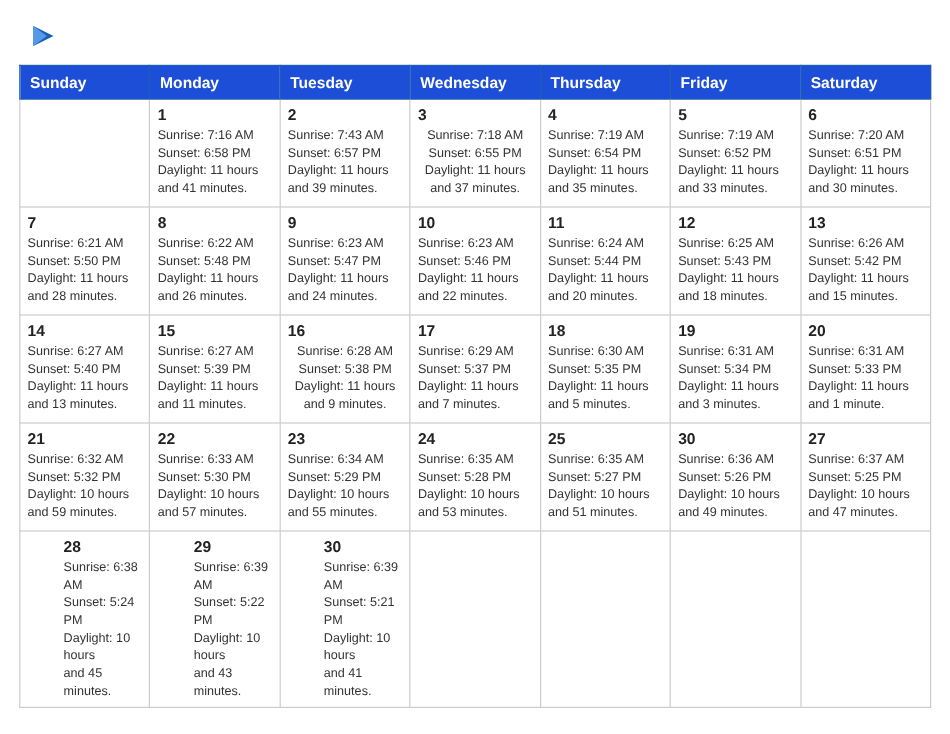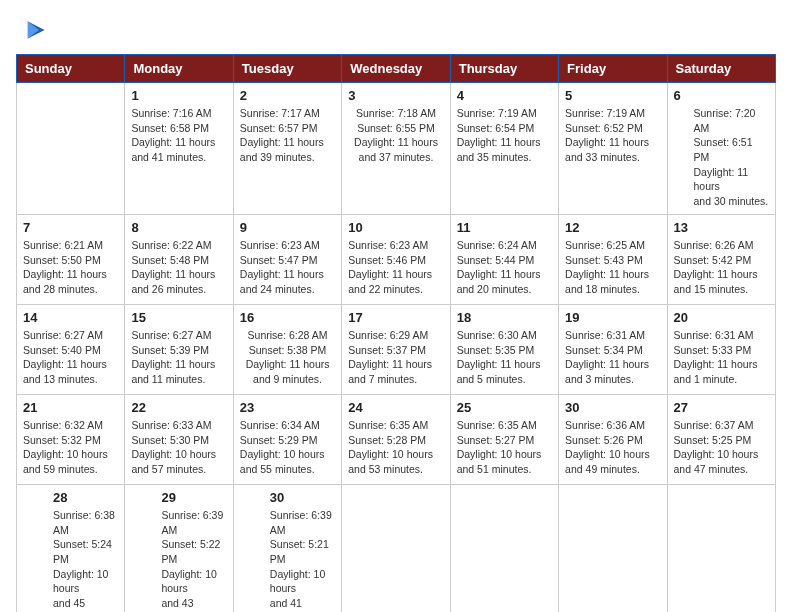--- a/index.html
+++ b/index.html
@@ -44,21 +44,21 @@
       font-size: 15px;
       color: #555;
       margin-top: 2px;
     }
     .calendar {
       width: 100%;
       border-collapse: collapse;
       font-size: 11px;
     }
     .calendar th {
-      background: #7f1d1d;
+      background: #1d4ed8;
       color: #fff;
       text-align: left;
       padding: 6px 8px;
       font-size: 13px;
       font-weight: bold;
       border: 1px solid #1a5fb4;
     }
     .calendar td {
       border: 1px solid #ccc;
       vertical-align: top;
@@ -131,21 +131,21 @@
         <td class="empty-cell"></td>
         <td>
           <span class="day-number">1</span>
           <div class="day-info" style="white-space: pre-line;">Sunrise: 7:16 AM
 Sunset: 6:58 PM
 Daylight: 11 hours
 and 41 minutes.</div>
         </td>
         <td>
           <span class="day-number">2</span>
-          <div class="day-info" style="white-space: pre-line;">Sunrise: 7:17 AM
+          <div class="day-info" style="white-space: pre-line;">Sunrise: 7:43 AM
 Sunset: 6:57 PM
 Daylight: 11 hours
 and 39 minutes.</div>
         </td>
         <td>
           <span class="day-number">3</span>
           <div class="day-info" style="white-space: pre-line; text-align: center;">Sunrise: 7:18 AM
 Sunset: 6:55 PM
 Daylight: 11 hours
 and 37 minutes.</div>
@@ -159,21 +159,21 @@
         </td>
         <td>
           <span class="day-number">5</span>
           <div class="day-info" style="white-space: pre-line;">Sunrise: 7:19 AM
 Sunset: 6:52 PM
 Daylight: 11 hours
 and 33 minutes.</div>
         </td>
         <td>
           <span class="day-number">6</span>
-          <div class="day-info" style="white-space: pre-line; margin-left: 20px;">Sunrise: 7:20 AM
+          <div class="day-info" style="white-space: pre-line;">Sunrise: 7:20 AM
 Sunset: 6:51 PM
 Daylight: 11 hours
 and 30 minutes.</div>
         </td>
       </tr>
       <tr class="week-row">
         <td>
           <span class="day-number">7</span>
           <div class="day-info" style="white-space: pre-line;">Sunrise: 6:21 AM
 Sunset: 5:50 PM

